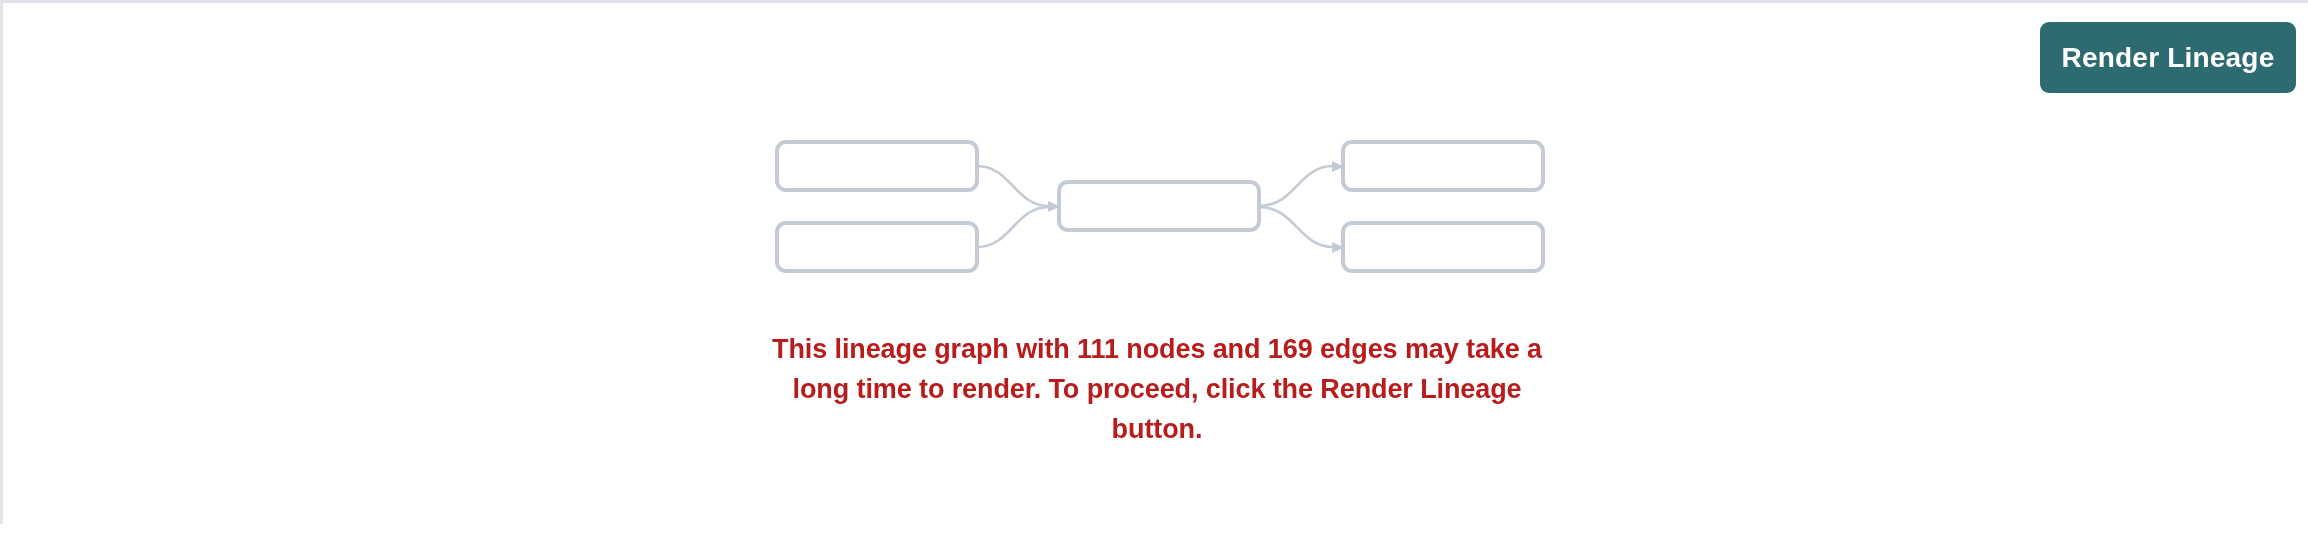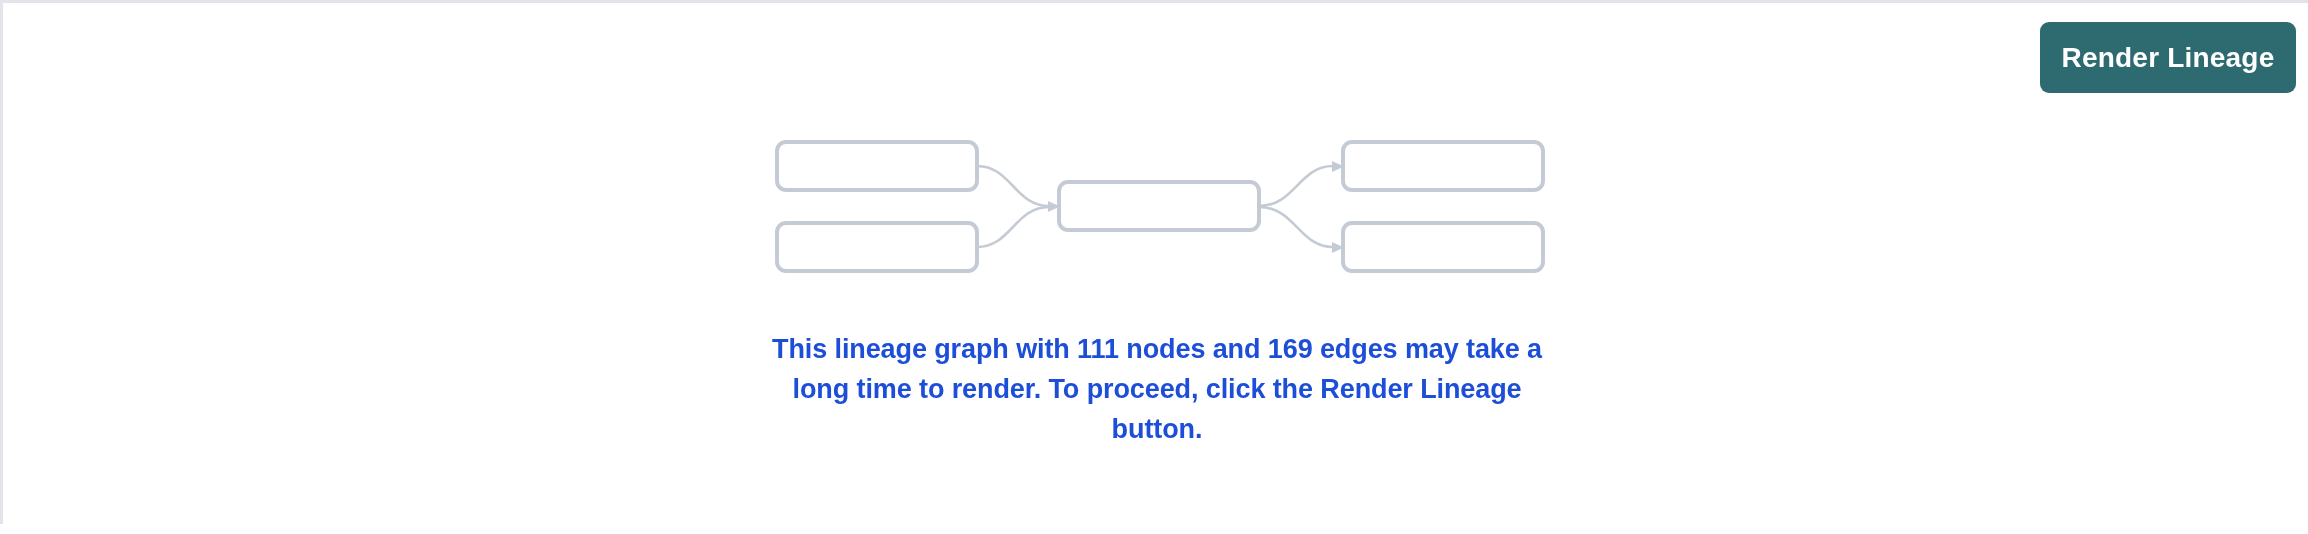--- a/index.html
+++ b/index.html
@@ -85,21 +85,21 @@
   .message {
     position: absolute;
     left: 754px;
     top: 327px;
     width: 800px;
     text-align: center;
     font-family: "Liberation Sans", sans-serif;
     font-size: 27px;
     font-weight: bold;
     line-height: 1.48;
-    color: #1d4ed8;
+    color: #b91c1c;
     letter-spacing: -0.1px;
   }
 </style>
 </head>
 <body>
 
 <div id="root">
 
   <button class="render-button">Render Lineage</button>
 

